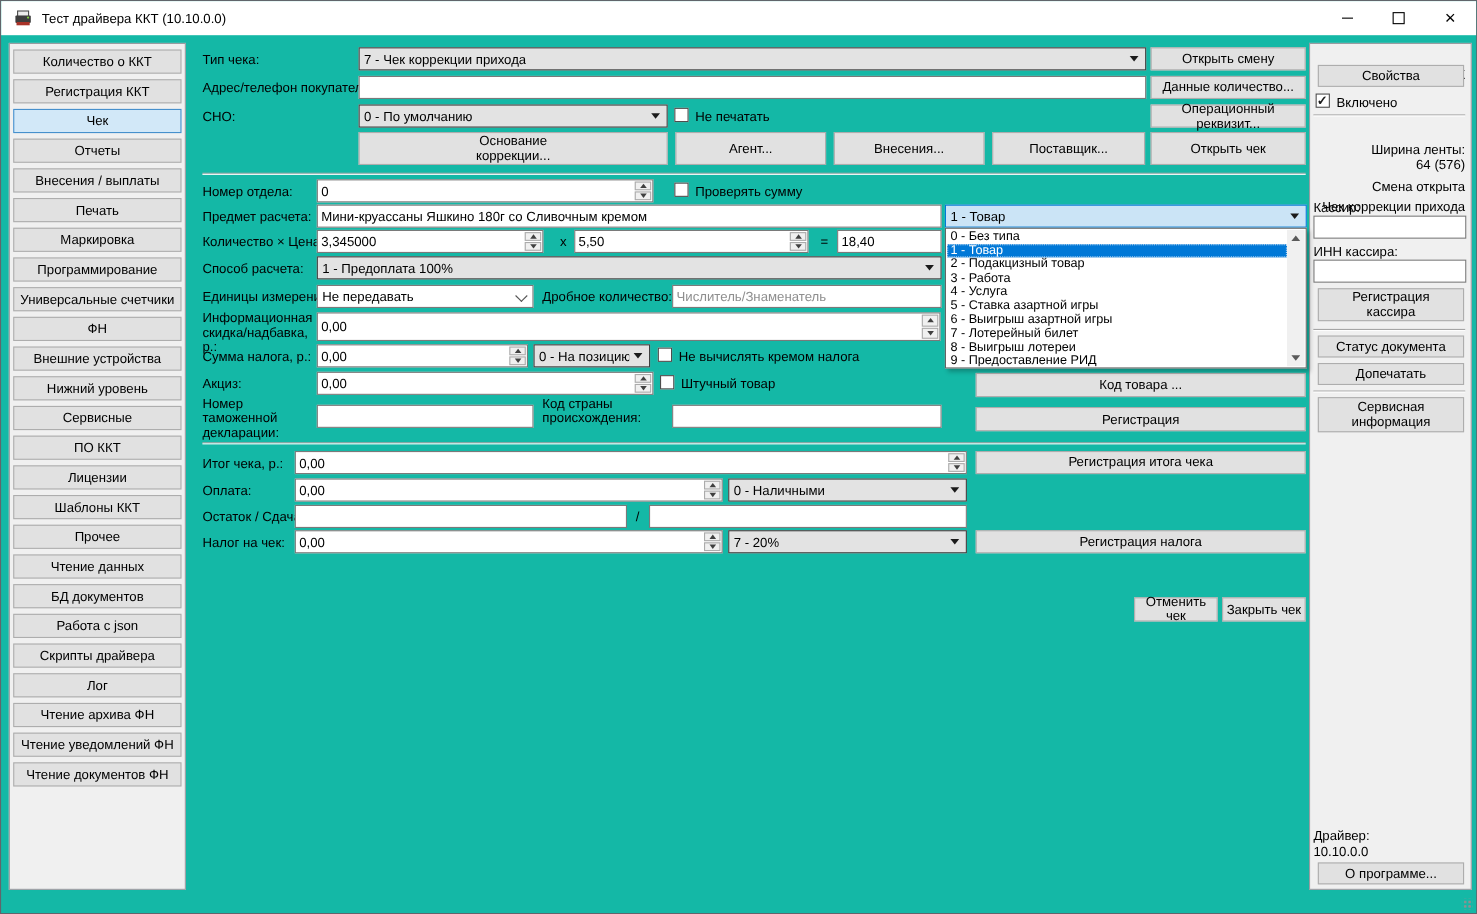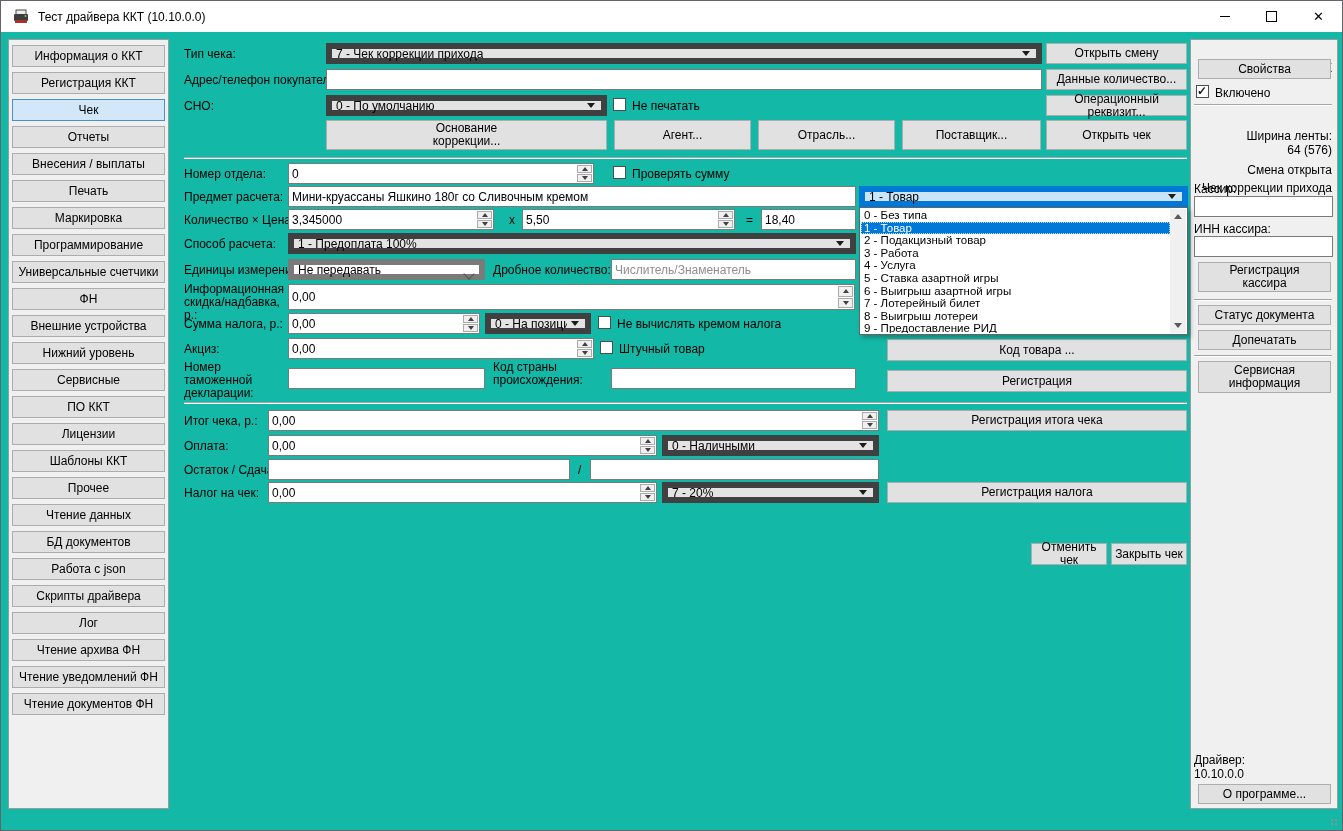--- a/index.html
+++ b/index.html
@@ -33,21 +33,21 @@
     line-height:13px;white-space:pre-line;cursor:default;}
   .tfield{position:absolute;box-sizing:border-box;background:#fff;border:1px solid #7a7a7a;
     font:inherit;padding:0 3px;outline:none;}
   .tfield::placeholder{color:#8f8f8f;opacity:1;}
   .spin{position:absolute;box-sizing:border-box;background:#fff;border:1px solid #7a7a7a;display:flex;}
   .spin input{flex:1;min-width:0;border:0;outline:none;background:transparent;font:inherit;padding:0 0 0 3px;}
   .spin-btns{width:15px;margin:1px;display:grid;grid-template-rows:1fr 1fr;grid-row-gap:1px;}
   .spin-btns .cell{background:#f0f0f0;border:1px solid #ababab;display:flex;align-items:center;justify-content:center;}
   .tri-up{width:0;height:0;border-left:3px solid transparent;border-right:3px solid transparent;border-bottom:4px solid #404040;}
   .tri-dn{width:0;height:0;border-left:3px solid transparent;border-right:3px solid transparent;border-top:4px solid #404040;}
-  .combo{position:absolute;box-sizing:border-box;background:#e3e3e3;border:6px solid #404040;
+  .combo{position:absolute;box-sizing:border-box;background:#e3e3e3;border:1px solid #404040;
     display:flex;align-items:center;padding:0 18px 0 4px;cursor:default;}
   .combo .ctext{white-space:nowrap;overflow:hidden;}
   .combo .carw{position:absolute;right:6px;width:0;height:0;
     border-left:4px solid transparent;border-right:4px solid transparent;border-top:5px solid #1b1b1b;}
   .combo.focused{background:var(--focus-bg,#cbe4f6);border-color:var(--accent,#0078d7);}
   .combo.lite{background:#fff;border-color:#7a7a7a;}
   .combo.lite .carw{border:0;width:7px;height:7px;border-right:1.4px solid #555;border-bottom:1.4px solid #555;
     transform:rotate(45deg);top:5px;}
   .cb{position:absolute;width:13px;height:13px;box-sizing:border-box;background:#fff;border:1px solid #4d4d4d;}
   .cb.checked::after{content:"✓";position:absolute;left:0px;top:-2px;font-size:12px;font-weight:bold;color:#1a1a1a;}
@@ -88,21 +88,21 @@
       <div class="cap">
           <span class="glyph-max"></span>
         </div>
       <div class="cap">
           <span class="glyph-close">✕</span>
         </div>
     </div>
   </div>
 
   <div class="panel" id="sidebar">
-      <div class="sb-btn">Информация о ККТ</div>
+      <div class="sb-btn">Количество о ККТ</div>
       <div class="sb-btn">Регистрация ККТ</div>
       <div class="sb-btn selected">Чек</div>
       <div class="sb-btn">Отчеты</div>
       <div class="sb-btn">Внесения / выплаты</div>
       <div class="sb-btn">Печать</div>
       <div class="sb-btn">Маркировка</div>
       <div class="sb-btn">Программирование</div>
       <div class="sb-btn">Универсальные счетчики</div>
       <div class="sb-btn">ФН</div>
       <div class="sb-btn">Внешние устройства</div>
@@ -138,21 +138,21 @@
     <span class="ctext">0 - По умолчанию</span>
     <span class="carw"></span>
   </div>
   <span class="cb" style="left:612px;top:97px"></span>
   <div class="lbl" style="left:631px;top:98px">Не печатать</div>
   <div class="btn" style="left:1045px;top:94px;width:141px;height:21px">Операционный реквизит...</div>
 
   <div class="btn" style="left:325px;top:119px;width:281px;height:30px">Основание
 коррекции...</div>
   <div class="btn" style="left:613px;top:119px;width:137px;height:30px">Агент...</div>
-  <div class="btn" style="left:757px;top:119px;width:137px;height:30px">Отрасль...</div>
+  <div class="btn" style="left:757px;top:119px;width:137px;height:30px">Внесения...</div>
   <div class="btn" style="left:901px;top:119px;width:139px;height:30px">Поставщик...</div>
   <div class="btn" style="left:1045px;top:119px;width:141px;height:30px">Открыть чек</div>
 
   <div class="hsep" style="left:183px;top:156px;width:1003px"></div>
 
   <div class="lbl" style="left:183px;top:166px">Номер отдела:</div>
   <div class="spin" style="left:287px;top:162px;width:306px;height:21px">
     <input value="0" style="">
     <span class="spin-btns">
         <span class="cell">

